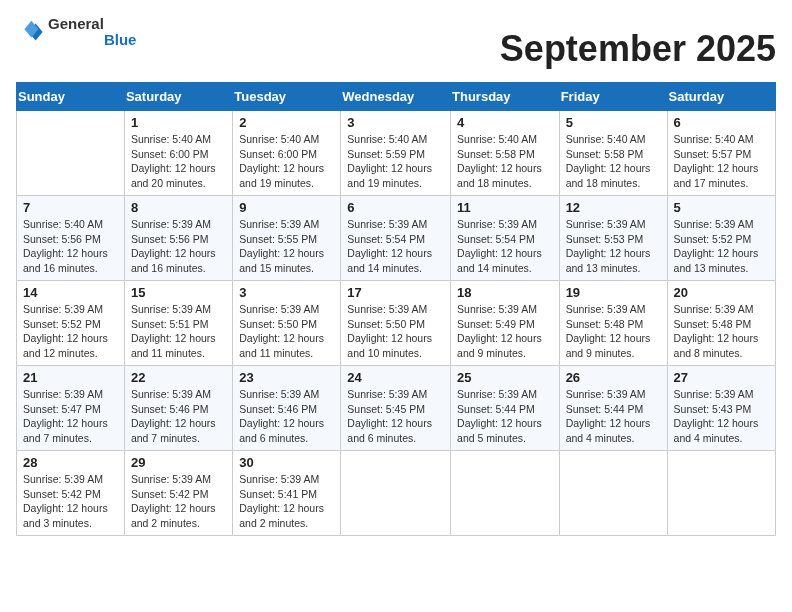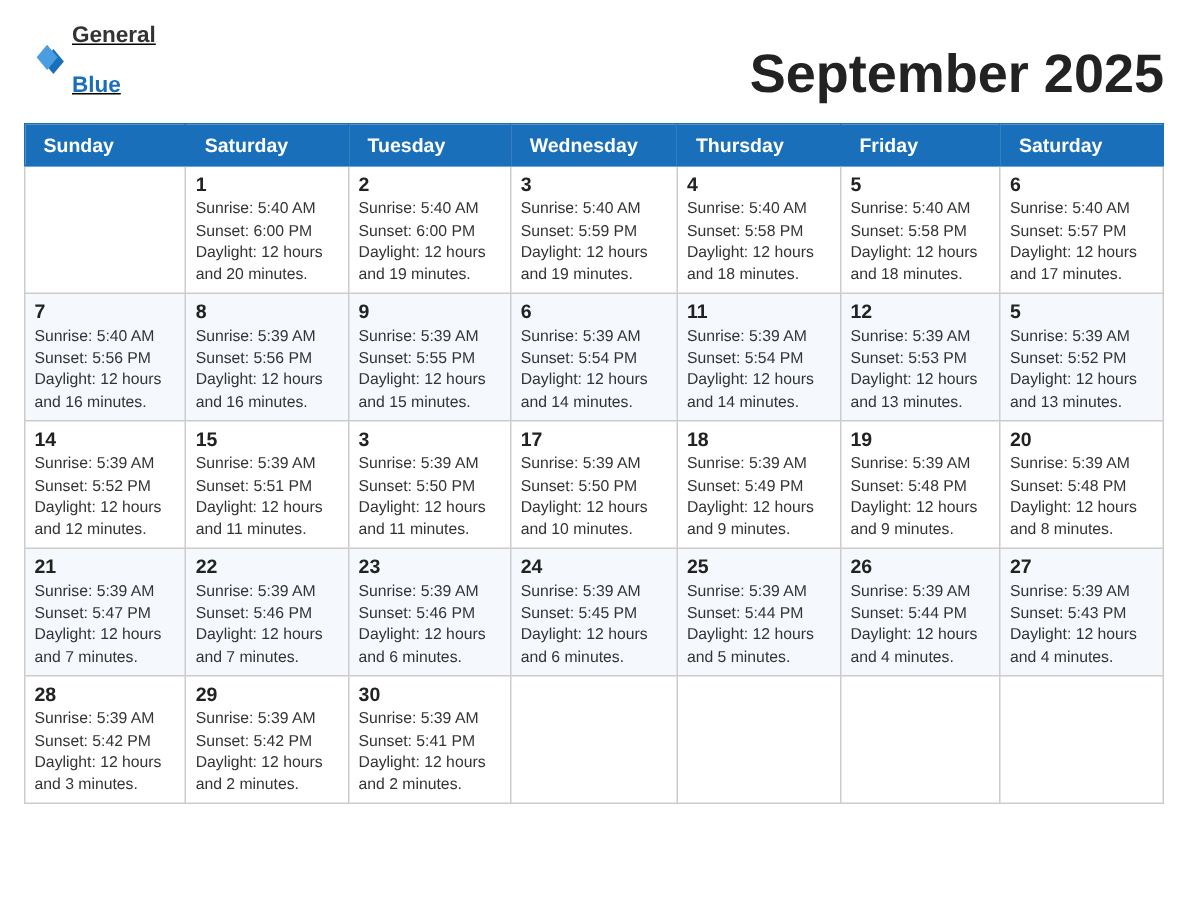--- a/index.html
+++ b/index.html
@@ -16,25 +16,24 @@
       align-items: flex-start;
       margin-bottom: 12px;
     }
     .logo {
       display: flex;
       align-items: center;
       gap: 4px;
     }
     .logo-text {
       display: flex;
-      flex-direction: column;
+      flex-direction: row;
       font-size: 15px;
       font-weight: bold;
       line-height: 1.1;
-      text-decoration: underline;
     }
     .logo-general { color: #333; }
     .logo-blue { color: #1a6fba; margin-top: 16px; }
     .logo-icon {
       width: 28px;
       height: 28px;
     }
     .title-block {
       text-align: right;
     }
@@ -50,21 +49,21 @@
     }
     .calendar {
       width: 100%;
       border-collapse: collapse;
       font-size: 11px;
     }
     .calendar th {
       background: #1a6fba;
       color: #fff;
       text-align: left;
-      padding: 6px 12px;
+      padding: 6px 1px;
       font-size: 13px;
       font-weight: bold;
       border: 1px solid #1a6fba;
     }
     .calendar td {
       border: 1px solid #ccc;
       vertical-align: top;
       padding: 4px 6px;
       width: 113px;
       min-height: 80px;

